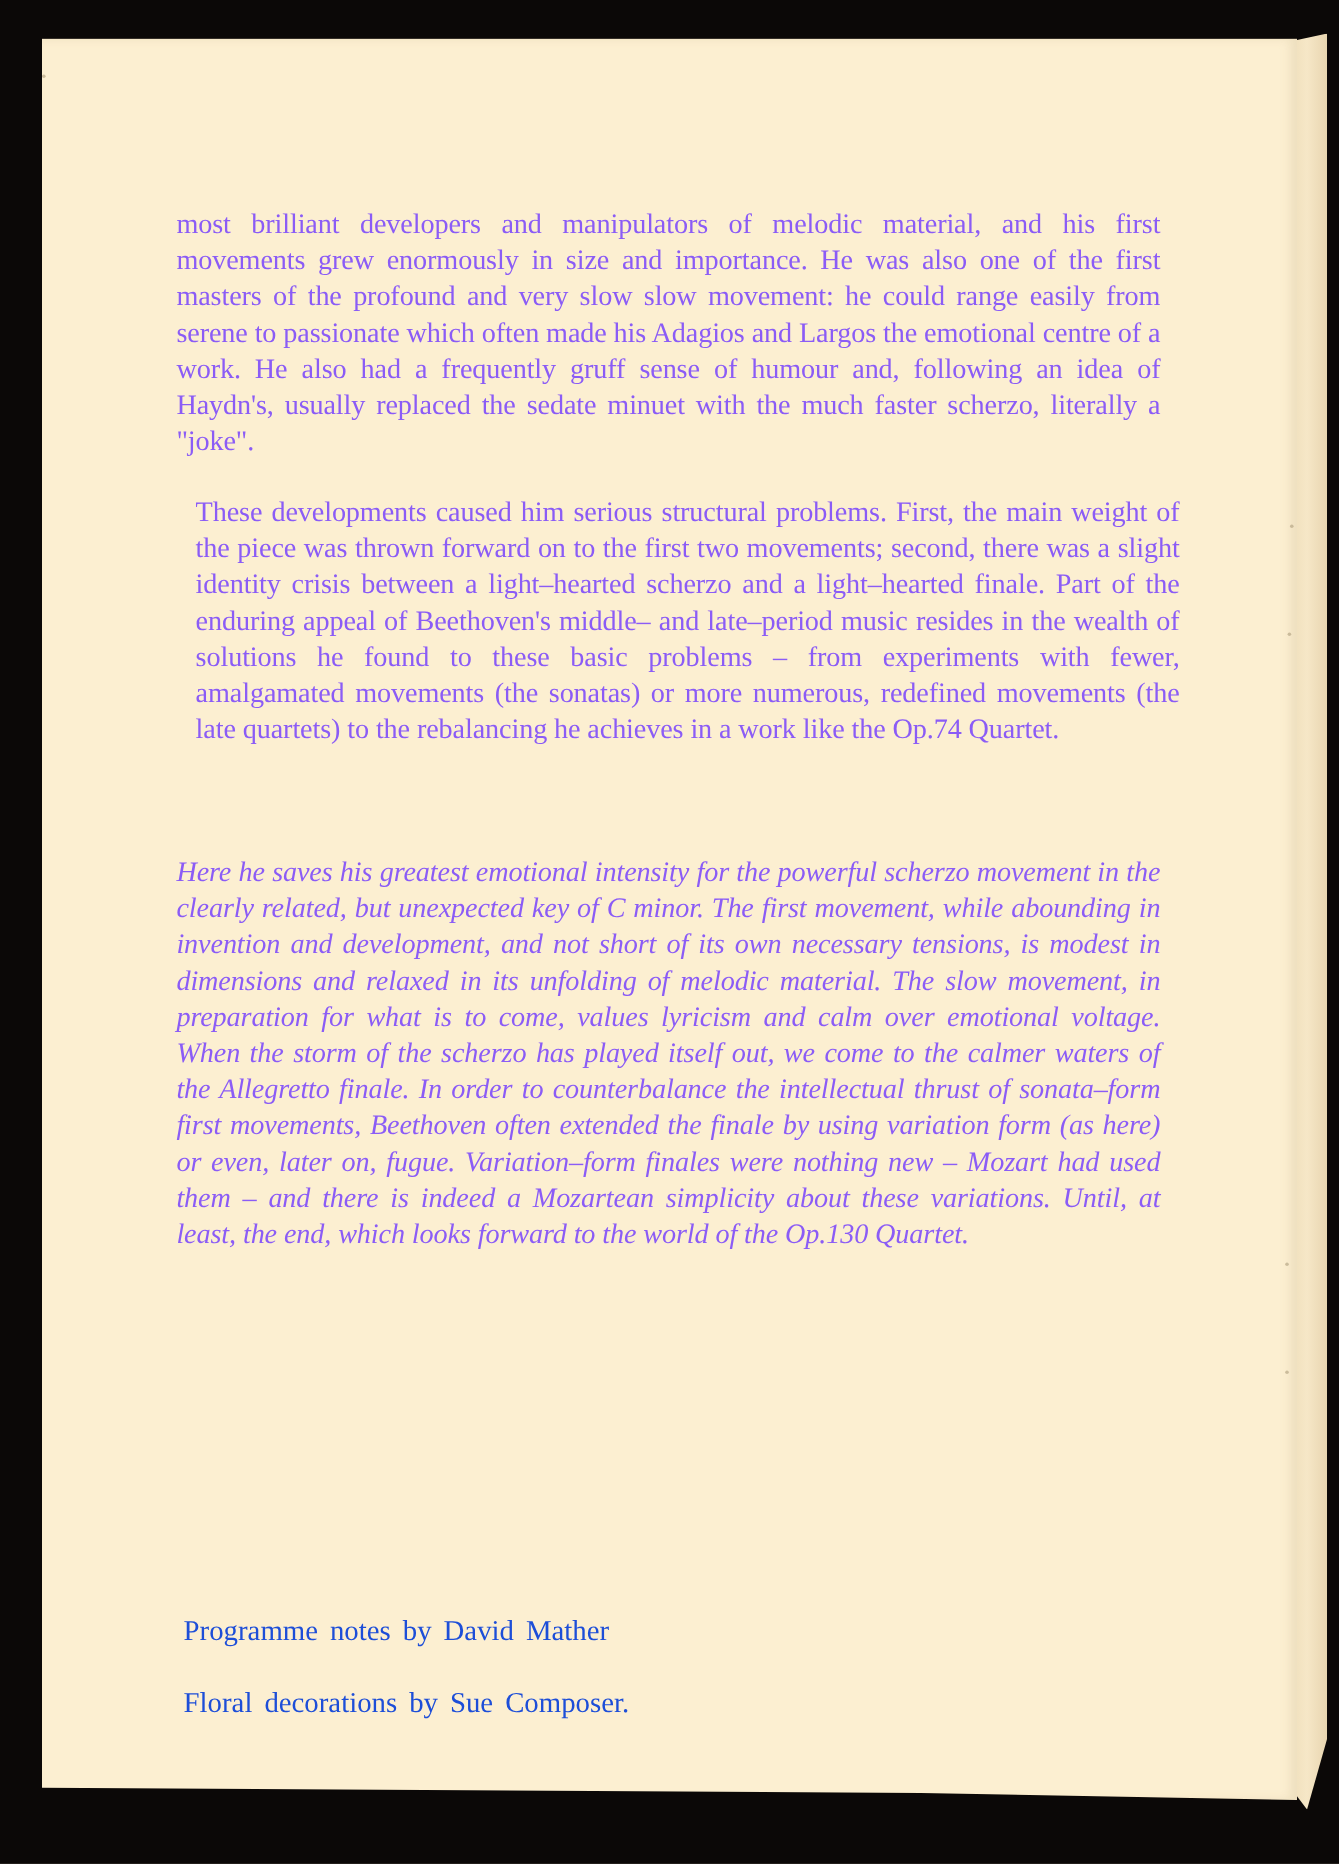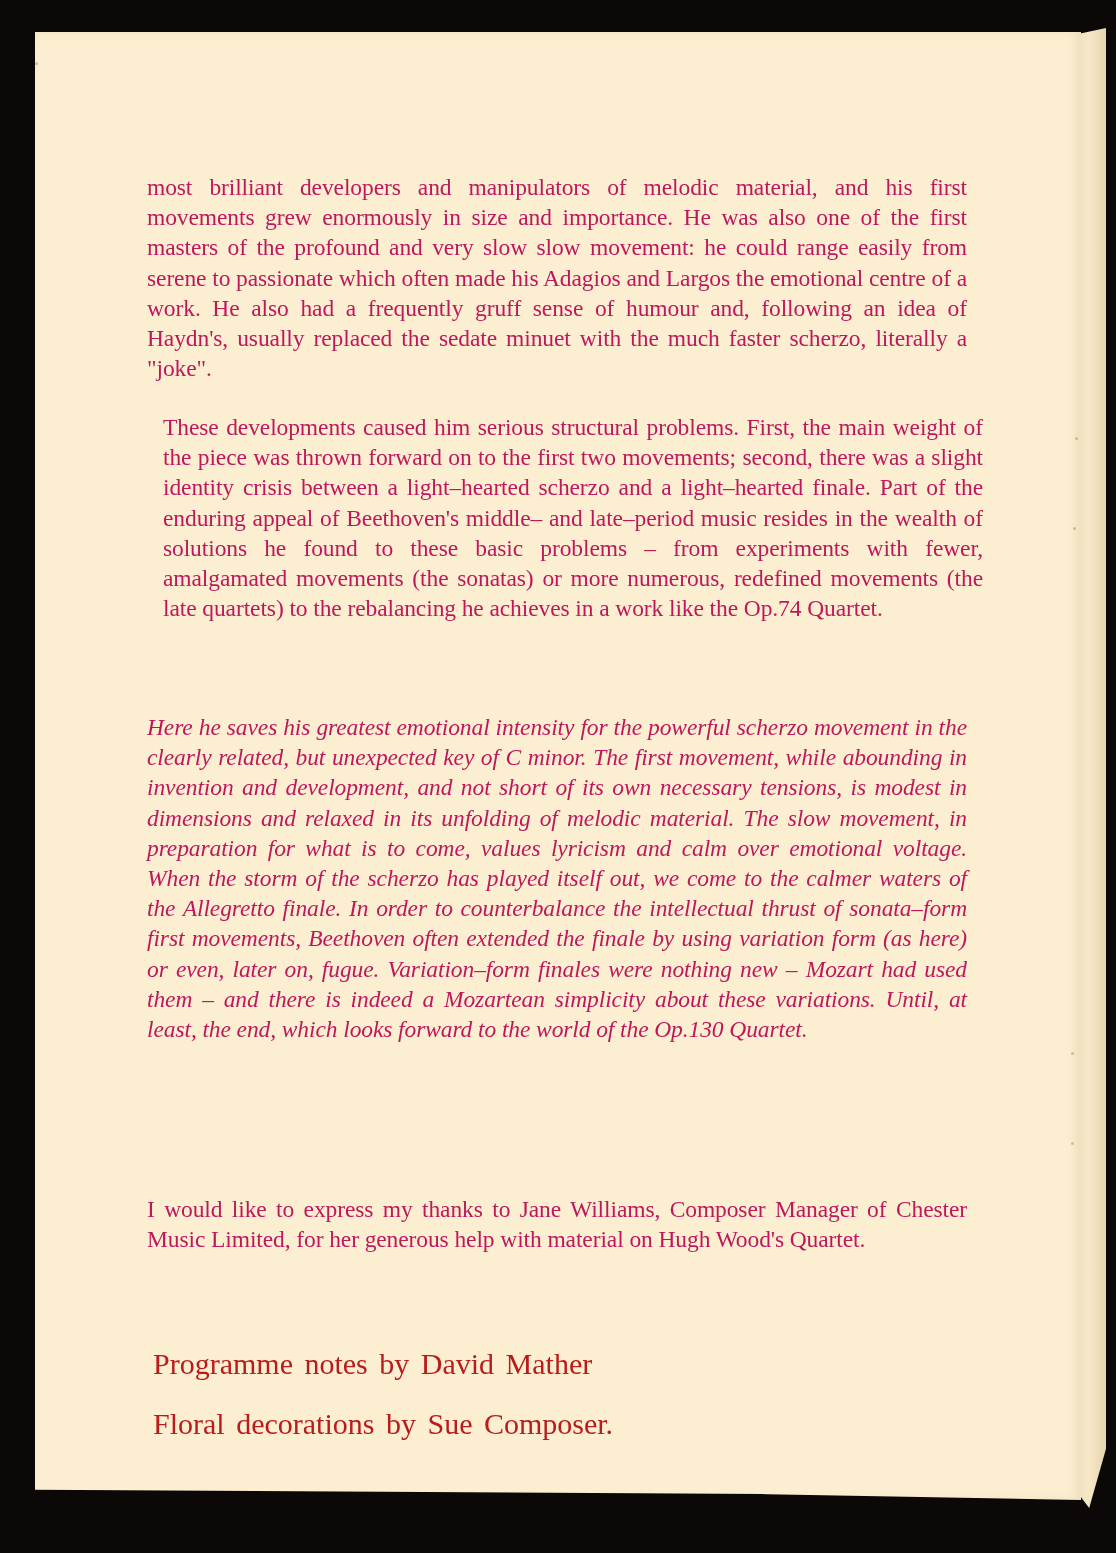--- a/index.html
+++ b/index.html
@@ -35,38 +35,38 @@
       clip-path: polygon(0 0, 100% 0, 100% 100%, 70% 99.6%, 0 99.3%);
       box-shadow: inset -6px 0 8px rgba(200,180,140,0.25);
     }
     .text-block {
       position: absolute;
       left: 112px;
       width: 820px;
       font-family: "Liberation Serif", "DejaVu Serif", serif;
       font-size: 23.5px;
       line-height: 30.2px;
-      color: #be185d;
+      color: #8b5cf6;
       text-align: justify;
       letter-spacing: -0.1px;
     }
     .text-block p {
       margin: 0;
       text-align-last: left;
     }
     #p1 { top: 140px; }
     #p2 { top: 380px; margin-left: 16px; }
     #p3 { top: 680px; font-style: italic; }
     #thanks { top: 1162px; }
     .credit {
       position: absolute;
       left: 118px;
       font-family: "Liberation Serif", "DejaVu Serif", serif;
-      font-size: 30px;
-      color: #b91c1c;
+      font-size: 24px;
+      color: #1d4ed8;
       word-spacing: 4px;
     }
     #credit-notes { top: 1315px; }
     #credit-floral { top: 1375px; }
     .speck {
       position: absolute;
       width: 3px;
       height: 3px;
       border-radius: 50%;
       background: #b8a888;
@@ -81,23 +81,20 @@
   <div class="page">
     <div class="text-block" id="p1">
       <p>most brilliant developers and manipulators of melodic material, and his first movements grew enormously in size and importance.  He was also one of the first masters of the profound and very slow slow movement: he could range easily from serene to passionate which often made his Adagios and Largos the emotional centre of a work.  He also had a frequently gruff sense of humour and, following an idea of Haydn's, usually replaced the sedate minuet with the much faster scherzo, literally a "joke".</p>
     </div>
     <div class="text-block" id="p2">
       <p>These developments caused him serious structural problems.  First, the main weight of the piece was thrown forward on to the first two movements; second, there was a slight identity crisis between a light–hearted scherzo and a light–hearted finale.  Part of the enduring appeal of Beethoven's middle– and late–period music resides in the wealth of solutions he found to these basic problems – from experiments with fewer, amalgamated movements (the sonatas) or more numerous, redefined movements (the late quartets) to the rebalancing he achieves in a work like the Op.74 Quartet.</p>
     </div>
     <div class="text-block" id="p3">
       <p>Here he saves his greatest emotional intensity for the powerful scherzo movement in the clearly related, but unexpected key of C minor.  The first movement, while abounding in invention and development, and not short of its own necessary tensions, is modest in dimensions and relaxed in its unfolding of melodic material.  The slow movement, in preparation for what is to come, values lyricism and calm over emotional voltage.  When the storm of the scherzo has played itself out, we come to the calmer waters of the Allegretto finale.  In order to counterbalance the intellectual thrust of sonata–form first movements, Beethoven often extended the finale by using variation form (as here) or even, later on, fugue.  Variation–form finales were nothing new – Mozart had used them – and there is indeed a Mozartean simplicity about these variations.  Until, at least, the end, which looks forward to the world of the Op.130 Quartet.</p>
     </div>
-    <div class="text-block" id="thanks">
-      <p>I would like to express my thanks to Jane Williams, Composer Manager of Chester Music Limited, for her generous help with material on Hugh Wood's Quartet.</p>
-    </div>
     <div class="credit" id="credit-notes">Programme notes by David Mather</div>
     <div class="credit" id="credit-floral">Floral decorations by Sue Composer.</div>
 
     <span class="speck" style="left:0px; top:30px;"></span>
     <span class="speck" style="left:1040px; top:405px;"></span>
     <span class="speck" style="left:1038px; top:495px;"></span>
     <span class="speck" style="left:1036px; top:1020px;"></span>
     <span class="speck" style="left:1036px; top:1110px;"></span>
   </div>
 </div>

